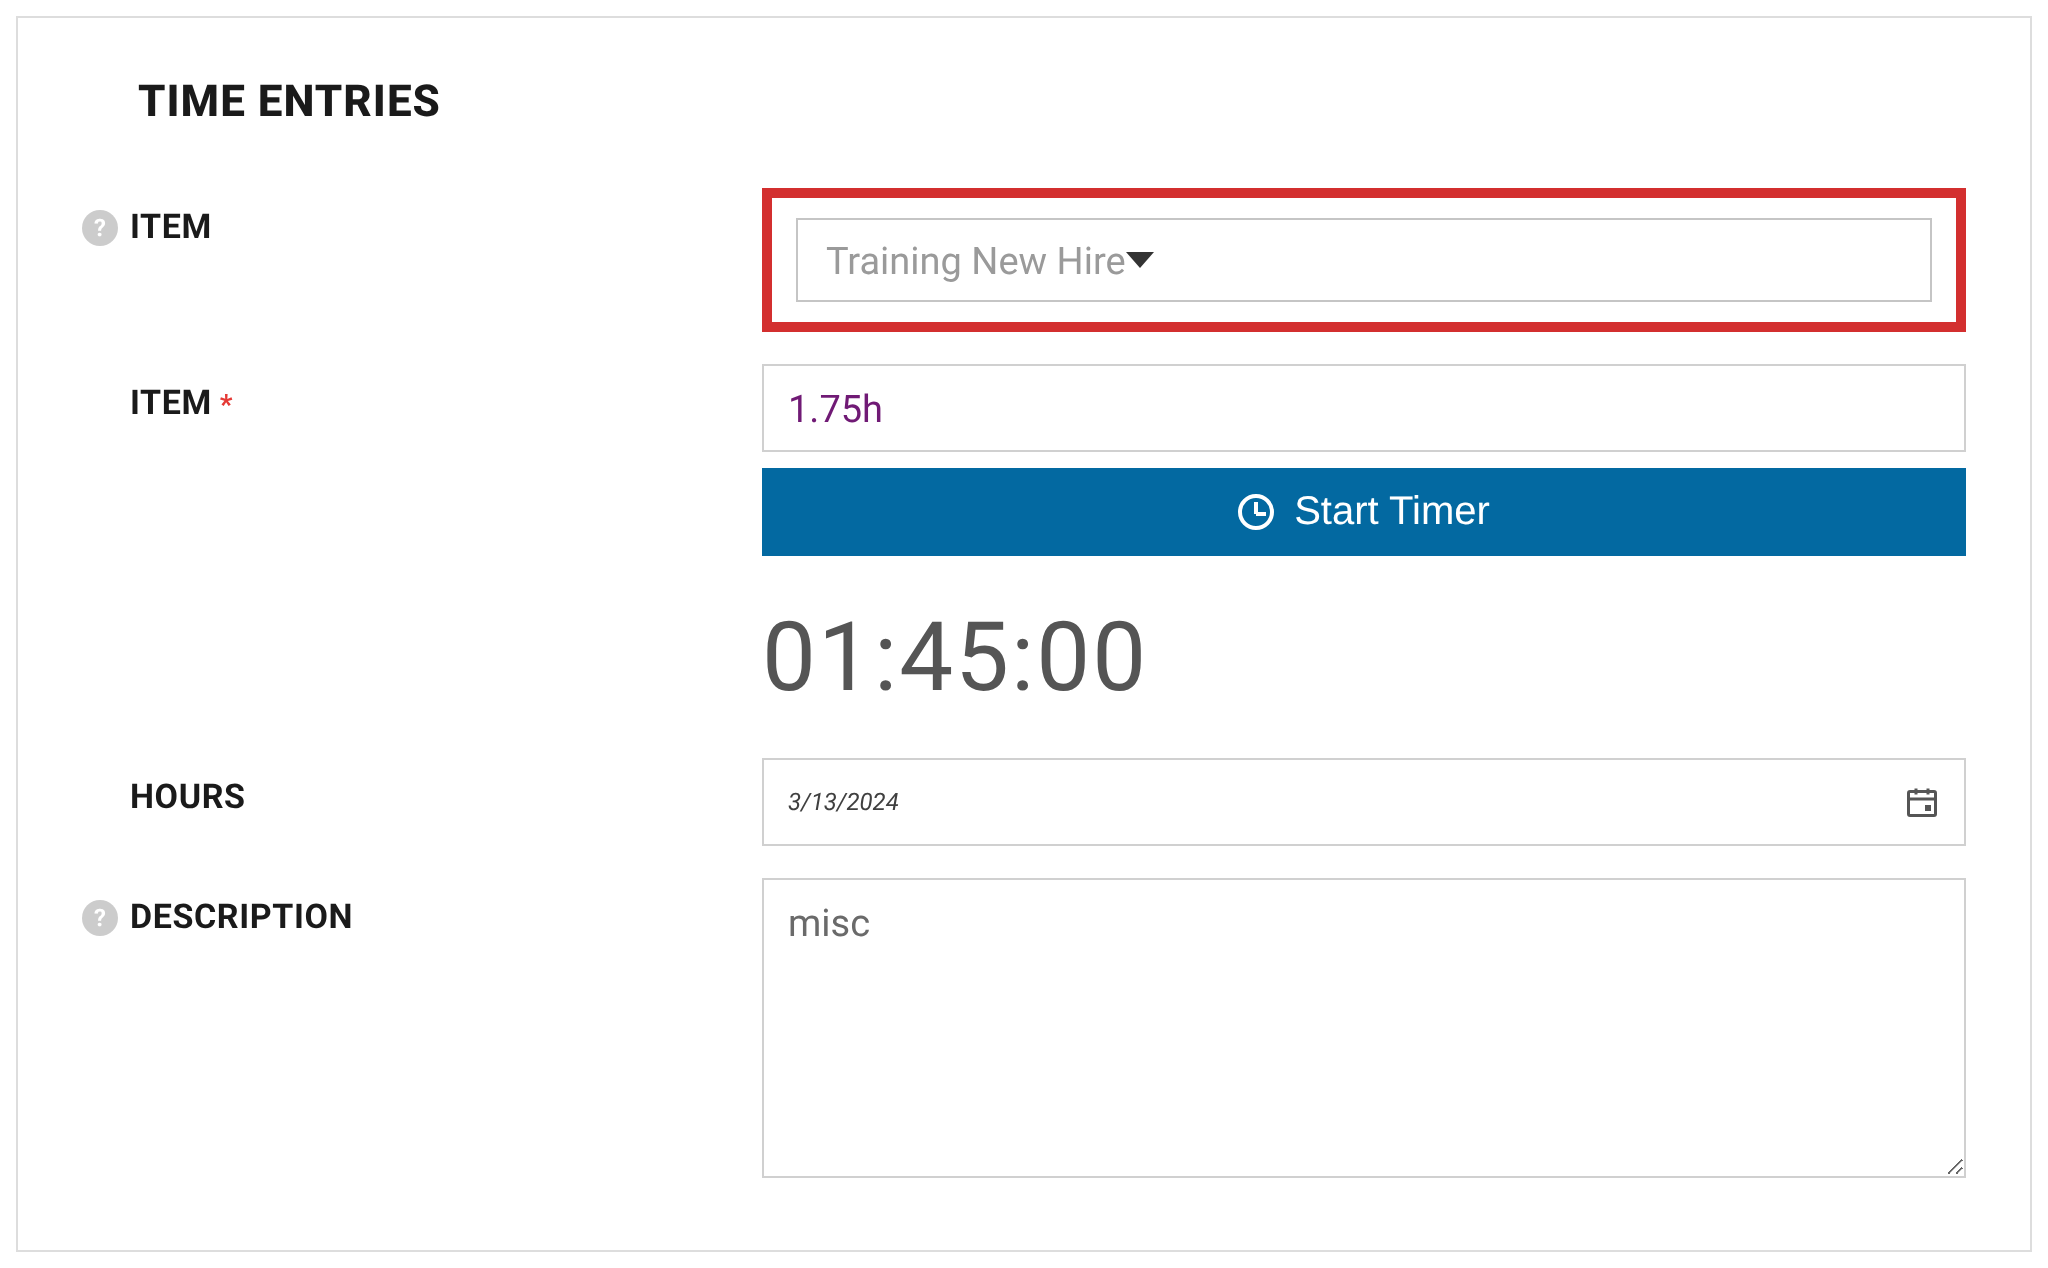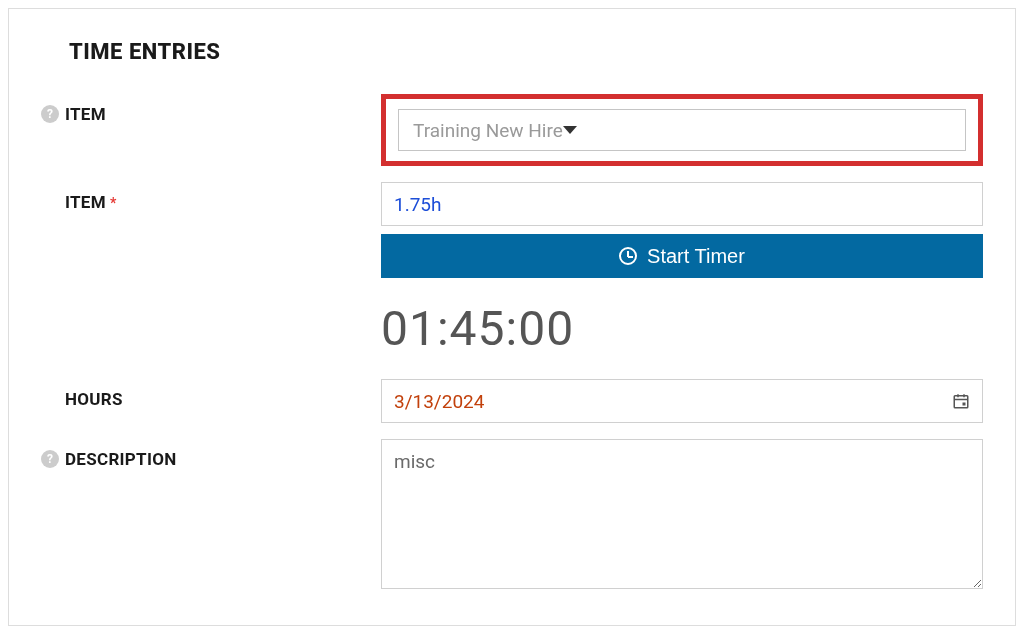--- a/index.html
+++ b/index.html
@@ -90,21 +90,21 @@
       border-left: 7px solid transparent;
       border-right: 7px solid transparent;
       border-top: 8px solid #333;
     }
     .text-input {
       width: 100%;
       border: 1px solid #d0d0d0;
       height: 44px;
       padding: 0 12px;
       font-size: 19px;
-      color: #1d4ed8;
+      color: #701a75;
       font-family: inherit;
     }
     .timer-button {
       width: 100%;
       background: #0369a1;
       color: #fff;
       border: none;
       height: 44px;
       font-size: 20px;
       font-weight: 500;
@@ -154,22 +154,23 @@
     .date-wrapper {
       border: 1px solid #d0d0d0;
       height: 44px;
       display: flex;
       align-items: center;
       justify-content: space-between;
       padding: 0 12px;
       cursor: pointer;
     }
     .date-text {
-      color: #c2410c;
-      font-size: 19px;
+      color: #404040;
+      font-size: 12px;
+      font-style: italic;
     }
     .calendar-icon {
       width: 18px;
       height: 18px;
       display: flex;
       align-items: center;
       justify-content: center;
     }
     .textarea-input {
       width: 100%;

